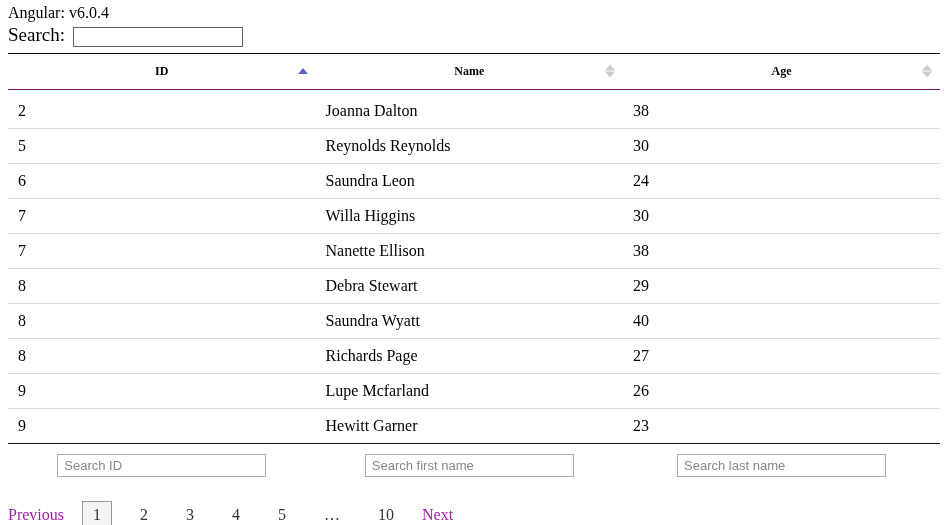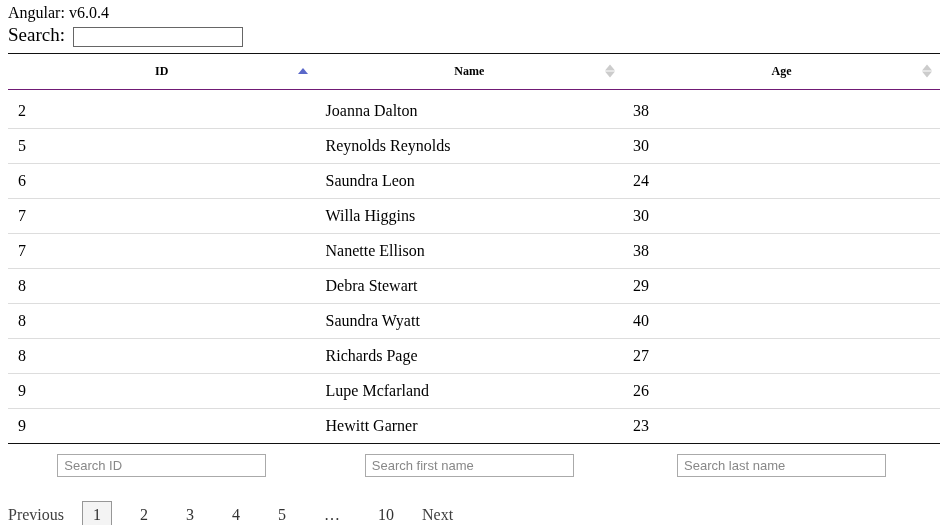--- a/index.html
+++ b/index.html
@@ -35,21 +35,21 @@
   tbody td { padding: 8px 10px; border-top: 1px solid #ddd; font-size: 16px; }
   tbody tr:first-child td { border-top: none; padding-top: 12px; }
   tfoot td { border-top: 1px solid #111; padding: 10px 8px; text-align: center; }
   tfoot input { border: 1px solid #aaa; color: #888; font-size: 13px; padding: 3px 6px; width: 209px; font-family: Arial, sans-serif; }
   tfoot input::placeholder { color: #888; }
   .bottom-row { display: flex; justify-content: space-between; align-items: center; margin-top: 14px; }
   .info { font-size: 16px; }
   .paginate { display: flex; align-items: center; gap: 18px; font-size: 16px; color: #333; }
   .paginate .page { padding: 4px 10px; cursor: pointer; color: #333; }
   .paginate .page.current { background: #f4f4f4; border: 1px solid #979797; }
-  .paginate .prev, .paginate .next { cursor: pointer; color: #404040; }
+  .paginate .prev, .paginate .next { cursor: pointer; color: #a21caf; }
   .paginate .ellipsis { cursor: default; }
   .col-id { width: 33%; }
   .col-name { width: 33%; }
   .col-age { width: 34%; }
 </style>
 </head>
 <body>
 
 <div>Angular: v6.0.4</div>
 

